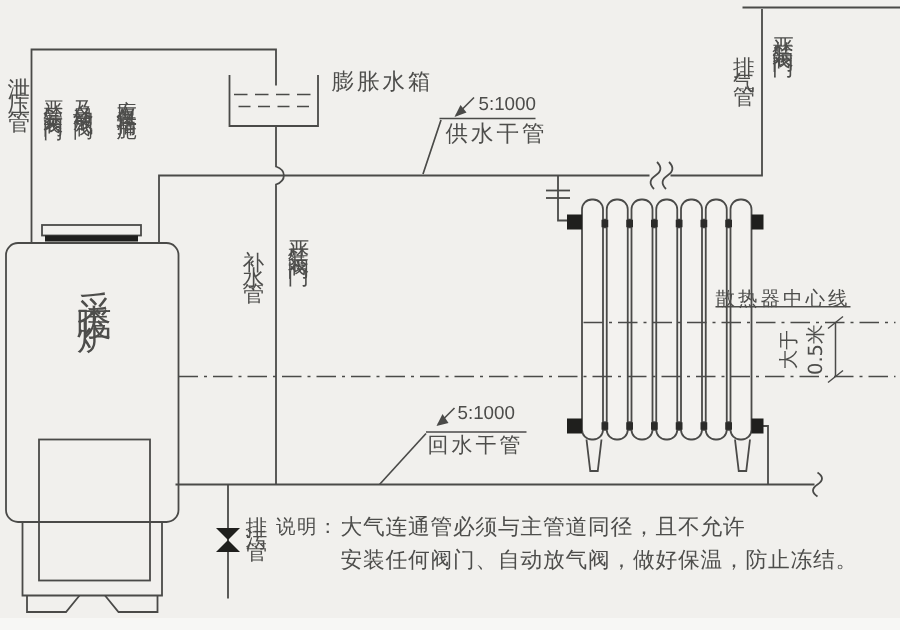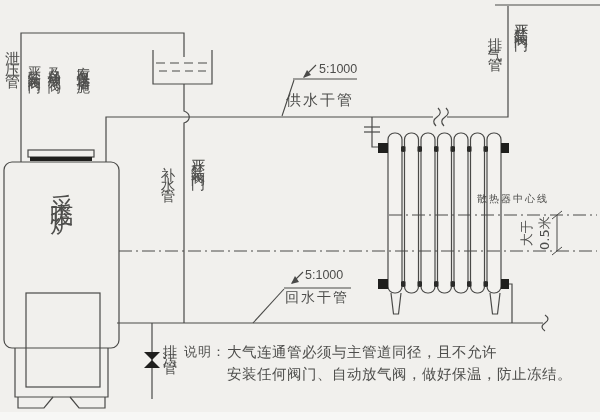--- a/index.html
+++ b/index.html
@@ -135,33 +135,34 @@
       <polygon points="291,284 299,282 295,276" fill="#4a4a48" stroke="none"></polygon>
     </g>
   </svg>
 
   <div class="lbl v" style="left:4px;top:39px;font-size:15px;letter-spacing:12px;">泄压管</div>
 
   <div class="lbl v" style="left:27px;top:56px;font-size:13.5px;letter-spacing:2.5px;">严禁安装阀门</div>
   <div class="lbl v" style="left:47px;top:56px;font-size:13.5px;letter-spacing:2.5px;">及自动放气阀</div>
   <div class="lbl v" style="left:76px;top:56px;font-size:13.5px;letter-spacing:2.5px;">应有保温措施</div>
 
+  <div class="lbl h" style="left:221px;top:46px;font-size:15px;">膨胀水箱</div>
 
   <div class="lbl mono" style="left:319px;top:63px;font-size:12.5px;">5:1000</div>
-  <div class="lbl h" style="left:286px;top:81px;font-size:15px;margin-top:11px;">供水干管</div>
+  <div class="lbl h" style="left:297px;top:81px;font-size:15px;">供水干管</div>
 
   <div class="lbl v" style="left:159px;top:155px;font-size:14.5px;letter-spacing:11px;">补水管</div>
   <div class="lbl v" style="left:189px;top:148px;font-size:14.5px;letter-spacing:4px;">严禁装阀门</div>
 
   <div class="lbl v" style="left:486px;top:26px;font-size:14.5px;letter-spacing:10px;">排气管</div>
   <div class="lbl v" style="left:512px;top:13px;font-size:14.5px;letter-spacing:3px;">严禁装阀门</div>
 
   <div class="lbl v" style="left:49px;top:175px;font-size:23px;letter-spacing:9px;">采暖炉</div>
 
-  <div class="lbl h" style="left:477px;top:193px;font-size:10px;">散热器中心线</div>
+  <div class="lbl h" style="left:477px;top:193px;font-size:13px;text-decoration:underline;">散热器中心线</div>
   <div class="lbl rot" style="left:513px;top:226px;width:28px;font-size:13px;">大于</div>
   <div class="lbl rot" style="left:527px;top:226px;width:36px;font-size:13px;">0.5米</div>
 
   <div class="lbl mono" style="left:305px;top:269px;font-size:12.5px;">5:1000</div>
   <div class="lbl h" style="left:285px;top:290px;font-size:14px;">回水干管</div>
 
   <div class="lbl v" style="left:161px;top:333px;font-size:14.5px;letter-spacing:8px;">排污管</div>
 
   <div class="lbl" style="left:184px;top:345px;font-size:13px;letter-spacing:1px;">说明：</div>
   <div class="lbl" style="left:227px;top:367px;font-size:14.5px;letter-spacing:0.5px;">安装任何阀门、自动放气阀，做好保温，防止冻结。</div>

